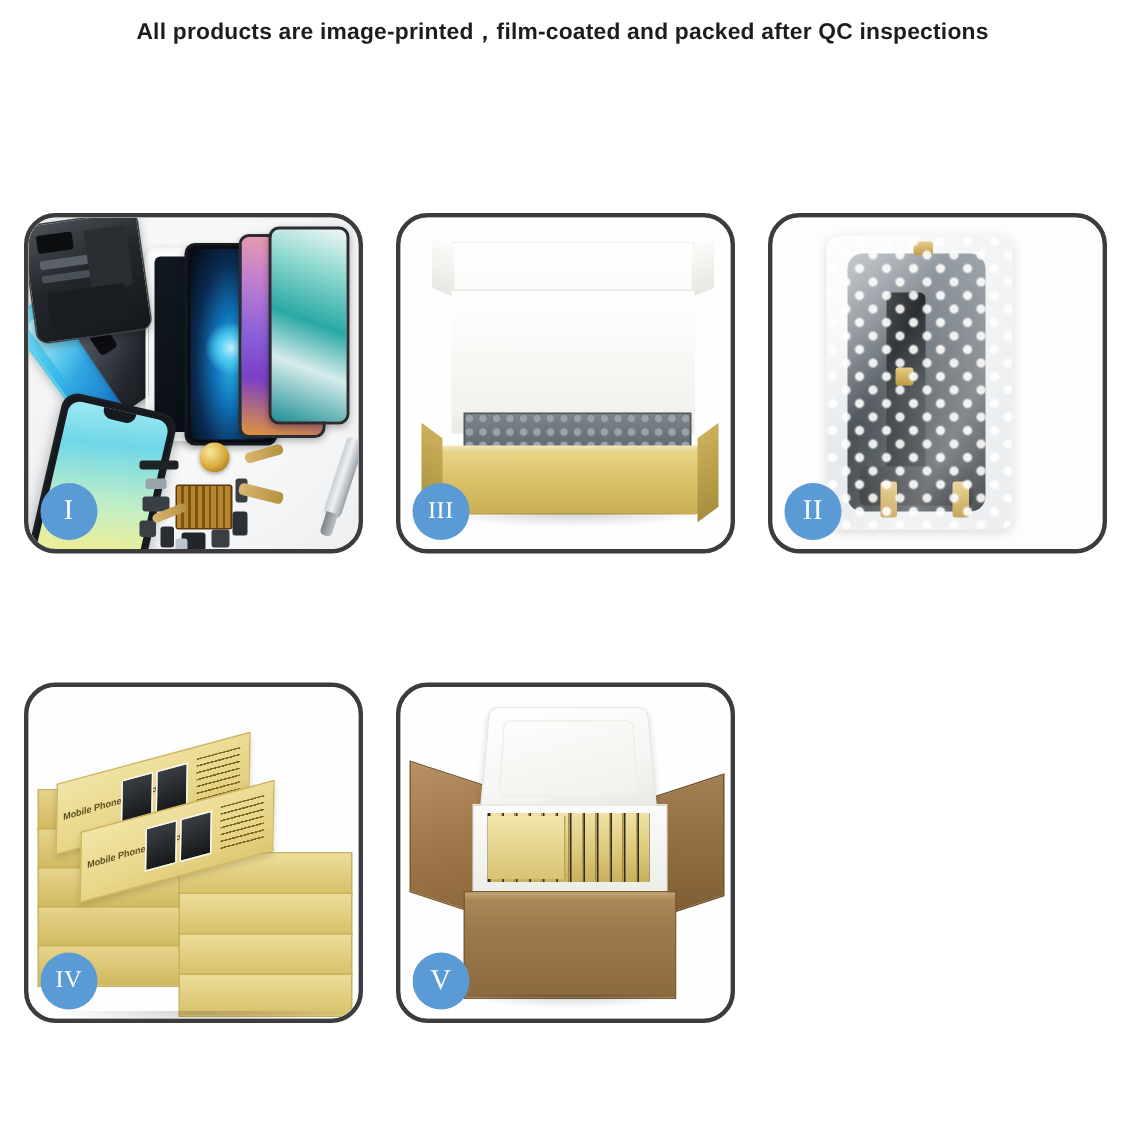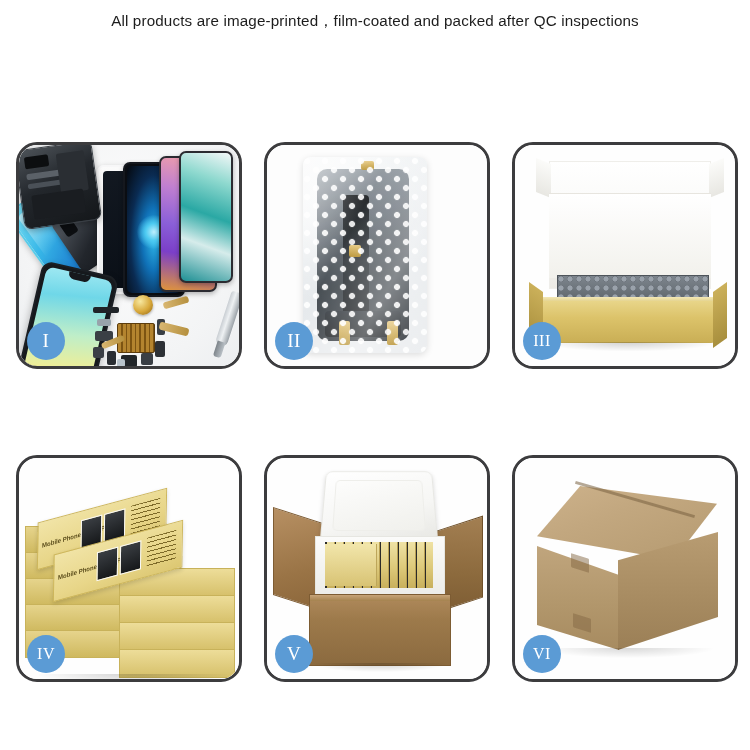--- a/index.html
+++ b/index.html
@@ -30,21 +30,21 @@
     font-weight: 700;
     letter-spacing: 1.6px;
     color: #121212;
     line-height: 1.05;
     white-space: nowrap;
   }
   .subtitle {
     margin: 0;
     padding-top: 11px;
     font-size: 15.2px;
-    font-weight: 400;
+    font-weight: 700;
     color: #1d1d1d;
     letter-spacing: 0.15px;
     white-space: nowrap;
   }
 
   
   .grid {
     position: absolute;
     left: 16px; top: 142px;
     width: 722px;
@@ -543,44 +543,44 @@
           <span class="flex-strip f1"></span>
           <span class="flex-strip f2"></span>
           <span class="flex-strip f3"></span>
         </div>
         <div class="tool"></div>
       </div>
       <div class="badge">I</div>
     </div>
 
     <div class="panel">
+      <div class="panel-photo p3">
+        <div class="b3-lid"></div>
+        <div class="b3-lidface"></div>
+        <div class="b3-foam"></div>
+        <div class="b3-rim"></div>
+        <div class="b3-base"></div>
+        <div class="b3-shadow"></div>
+      </div>
+      <div class="badge small">III</div>
+    </div>
+
+    <div class="panel">
       <div class="panel-photo p2">
         <div class="bw-bag">
           <div class="bw-inner"></div>
           <span class="gold-tab g1"></span>
           <span class="gold-tab g2"></span>
           <span class="gold-tab g3"></span>
           <span class="gold-tab g4"></span>
           <div class="bubbles"></div>
           <div class="bw-sheen"></div>
         </div>
       </div>
       <div class="badge">II</div>
-    </div>
-
-    <div class="panel">
-      <div class="panel-photo p3">
-        <div class="b3-lid"></div>
-        <div class="b3-lidface"></div>
-        <div class="b3-foam"></div>
-        <div class="b3-rim"></div>
-        <div class="b3-base"></div>
-        <div class="b3-shadow"></div>
-      </div>
-      <div class="badge small">III</div>
     </div>
 
     <div class="panel">
       <div class="panel-photo p4">
         <div class="stack">
           <div class="sbox back k1"></div>
           <div class="sbox back k2"></div>
           <div class="sbox back k3"></div>
           <div class="sbox back k4"></div>
           <div class="sbox back k5"></div>
@@ -629,27 +629,15 @@
             <i style="left:92px"></i>
             <i style="left:101px"></i>
         </div>
         <div class="c5-slab"></div>
         <div class="c5-body"></div>
         <div class="c5-shadow"></div>
       </div>
       <div class="badge">V</div>
     </div>
 
-    <div class="panel">
-      <div class="panel-photo p6">
-        <div class="c6-top"></div>
-        <div class="c6-seam"></div>
-        <div class="c6-left"></div>
-        <div class="c6-right"></div>
-        <div class="c6-tape t1"></div>
-        <div class="c6-tape t2"></div>
-        <div class="c6-shadow"></div>
-      </div>
-      <div class="badge small">VI</div>
-    </div>
 
   </div>
 </div>
 
 </body></html>

